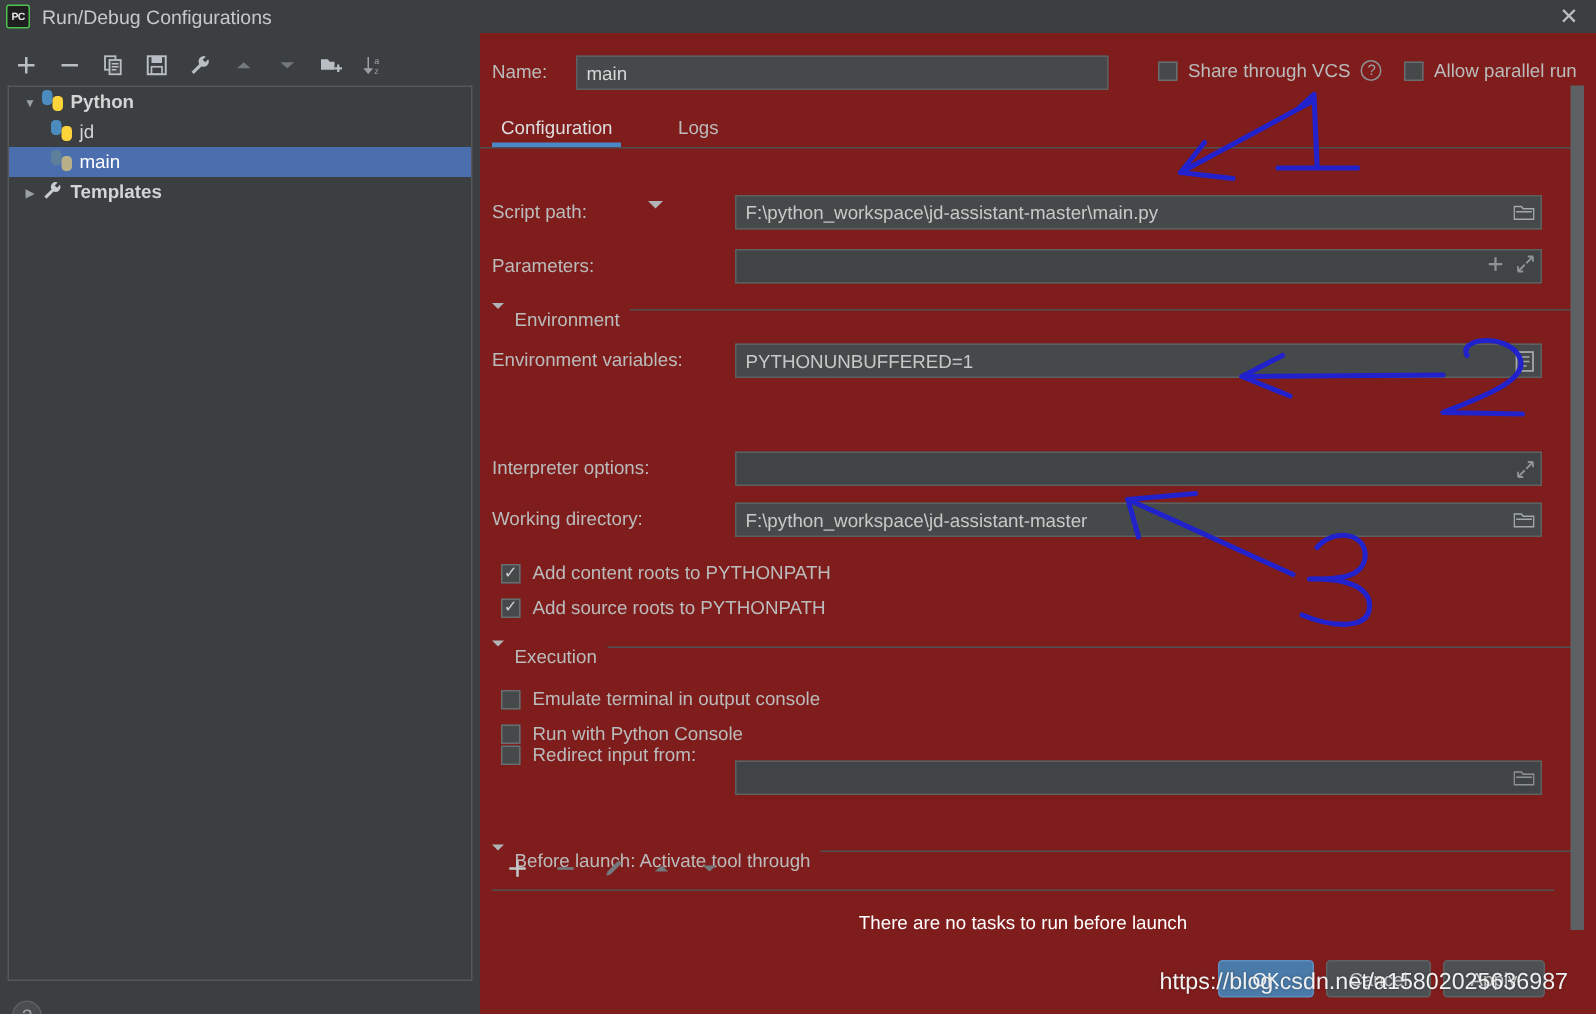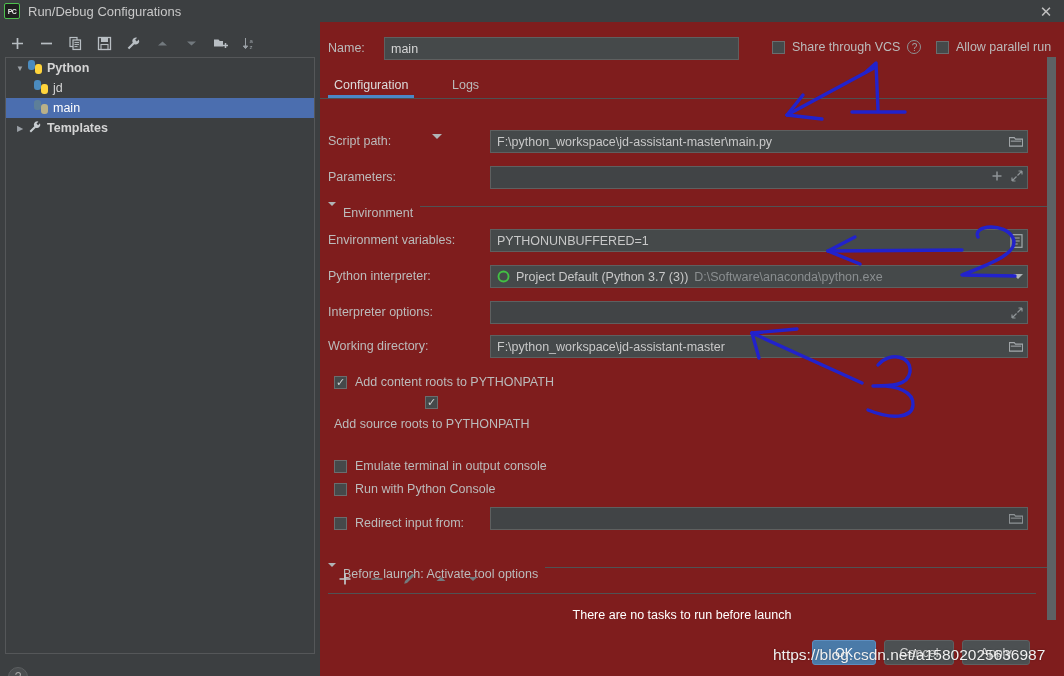--- a/index.html
+++ b/index.html
@@ -376,35 +376,20 @@
         <span>PYTHONUNBUFFERED=1</span>
         <span class="fld-right-icon">
           <svg width="13" height="14" viewBox="0 0 13 14">
               <rect x="1" y="0.7" width="11" height="12.6" fill="none" stroke="#a3a8ab" stroke-width="1.2"></rect>
               <path d="M3.3 4h6.4M3.3 7h6.4M3.3 10h4.4" stroke="#a3a8ab" stroke-width="1.1"></path>
             </svg>
         </span>
       </div>
     </div>
 
-    <div class="frow" style="top:163px; width:728px;">
-      <div class="lbl">Python interpreter:</div>
-      <div class="fld" style="left:162px; top:0; width:538px; gap:6px;">
-        <span style="display:inline-flex;">
-          <svg width="13" height="13" viewBox="0 0 14 14">
-              <circle cx="7" cy="7" r="5.4" fill="none" stroke="#43c143" stroke-width="2"></circle>
-            </svg>
-        </span>
-        <span>Project Default (Python 3.7 (3))</span>
-        <span class="muted">D:\Software\anaconda\python.exe</span>
-        <span class="fld-right-icon">
-          <span class="caret-dd"></span>
-        </span>
-      </div>
-    </div>
 
     <div class="frow" style="top:199px; width:728px;">
       <div class="lbl">Interpreter options:</div>
       <div class="fld empty" style="left:162px; top:0; width:538px;">
         <span></span>
         <span class="fld-right-icon">
           <svg width="12" height="12" viewBox="0 0 12 12">
               <path d="M11 1L6.5 5.5M11 1H7.5M11 1v3.5M1 11l4.5-4.5M1 11h3.5M1 11V7.5" stroke="#8e9396" stroke-width="1.2" fill="none"></path>
             </svg>
         </span>
@@ -422,54 +407,61 @@
             </svg>
         </span>
       </div>
     </div>
 
     <div class="ckrow" style="top:271px;">
       <span class="cbox checked"></span>
       <span class="t">Add content roots to PYTHONPATH</span>
     </div>
 
-    <div class="ckrow" style="top:294px;flex-direction:column;">
+    <div class="ckrow" style="top:294px;">
       <span class="cbox checked"></span>
       <span class="t">Add source roots to PYTHONPATH</span>
     </div>
 
+    <div class="sec" style="top:329px;">
+      <span style="display:inline-block">
+        <span class="caret-sm"></span>
+      </span>
+      <span class="sec-label">Execution</span>
+      <span class="sec-line"></span>
+    </div>
 
     <div class="ckrow" style="top:355px;">
       <span class="cbox"></span>
       <span class="t">Emulate terminal in output console</span>
     </div>
     <div class="ckrow" style="top:378px;">
       <span class="cbox"></span>
       <span class="t">Run with Python Console</span>
     </div>
-    <div class="ckrow" style="top:412px;">
+    <div class="ckrow" style="top:392px;">
       <span class="cbox"></span>
       <span class="t">Redirect input from:</span>
     </div>
     <div class="fld empty" style="left:170px; top:405px; width:538px;">
       <span></span>
       <span class="fld-right-icon">
         <svg width="14" height="12" viewBox="0 0 16 13">
             <path d="M0.5 1.5h5.5l1.4 1.7H15.5v8H0.5z" fill="none" stroke="#8e9396" stroke-width="1.2"></path>
             <path d="M2 5.5h12" stroke="#8e9396" stroke-width="1.2"></path>
           </svg>
       </span>
     </div>
   </div>
 
   <div class="sec" id="bl-sec">
     <span style="display:inline-block">
       <span class="caret-sm"></span>
     </span>
-    <span class="sec-label">Before launch: Activate tool options</span>
+    <span class="sec-label">Before launch: Activate tool through</span>
     <span class="sec-line"></span>
   </div>
 </div>
 
 <div id="bl-toolbar">
   <span class="tb-icon">
     <svg width="14" height="14" viewBox="0 0 14 14">
         <path d="M7 1.5v11M1.5 7h11" stroke="#c2c7ca" stroke-width="1.7"></path>
       </svg>
   </span>

